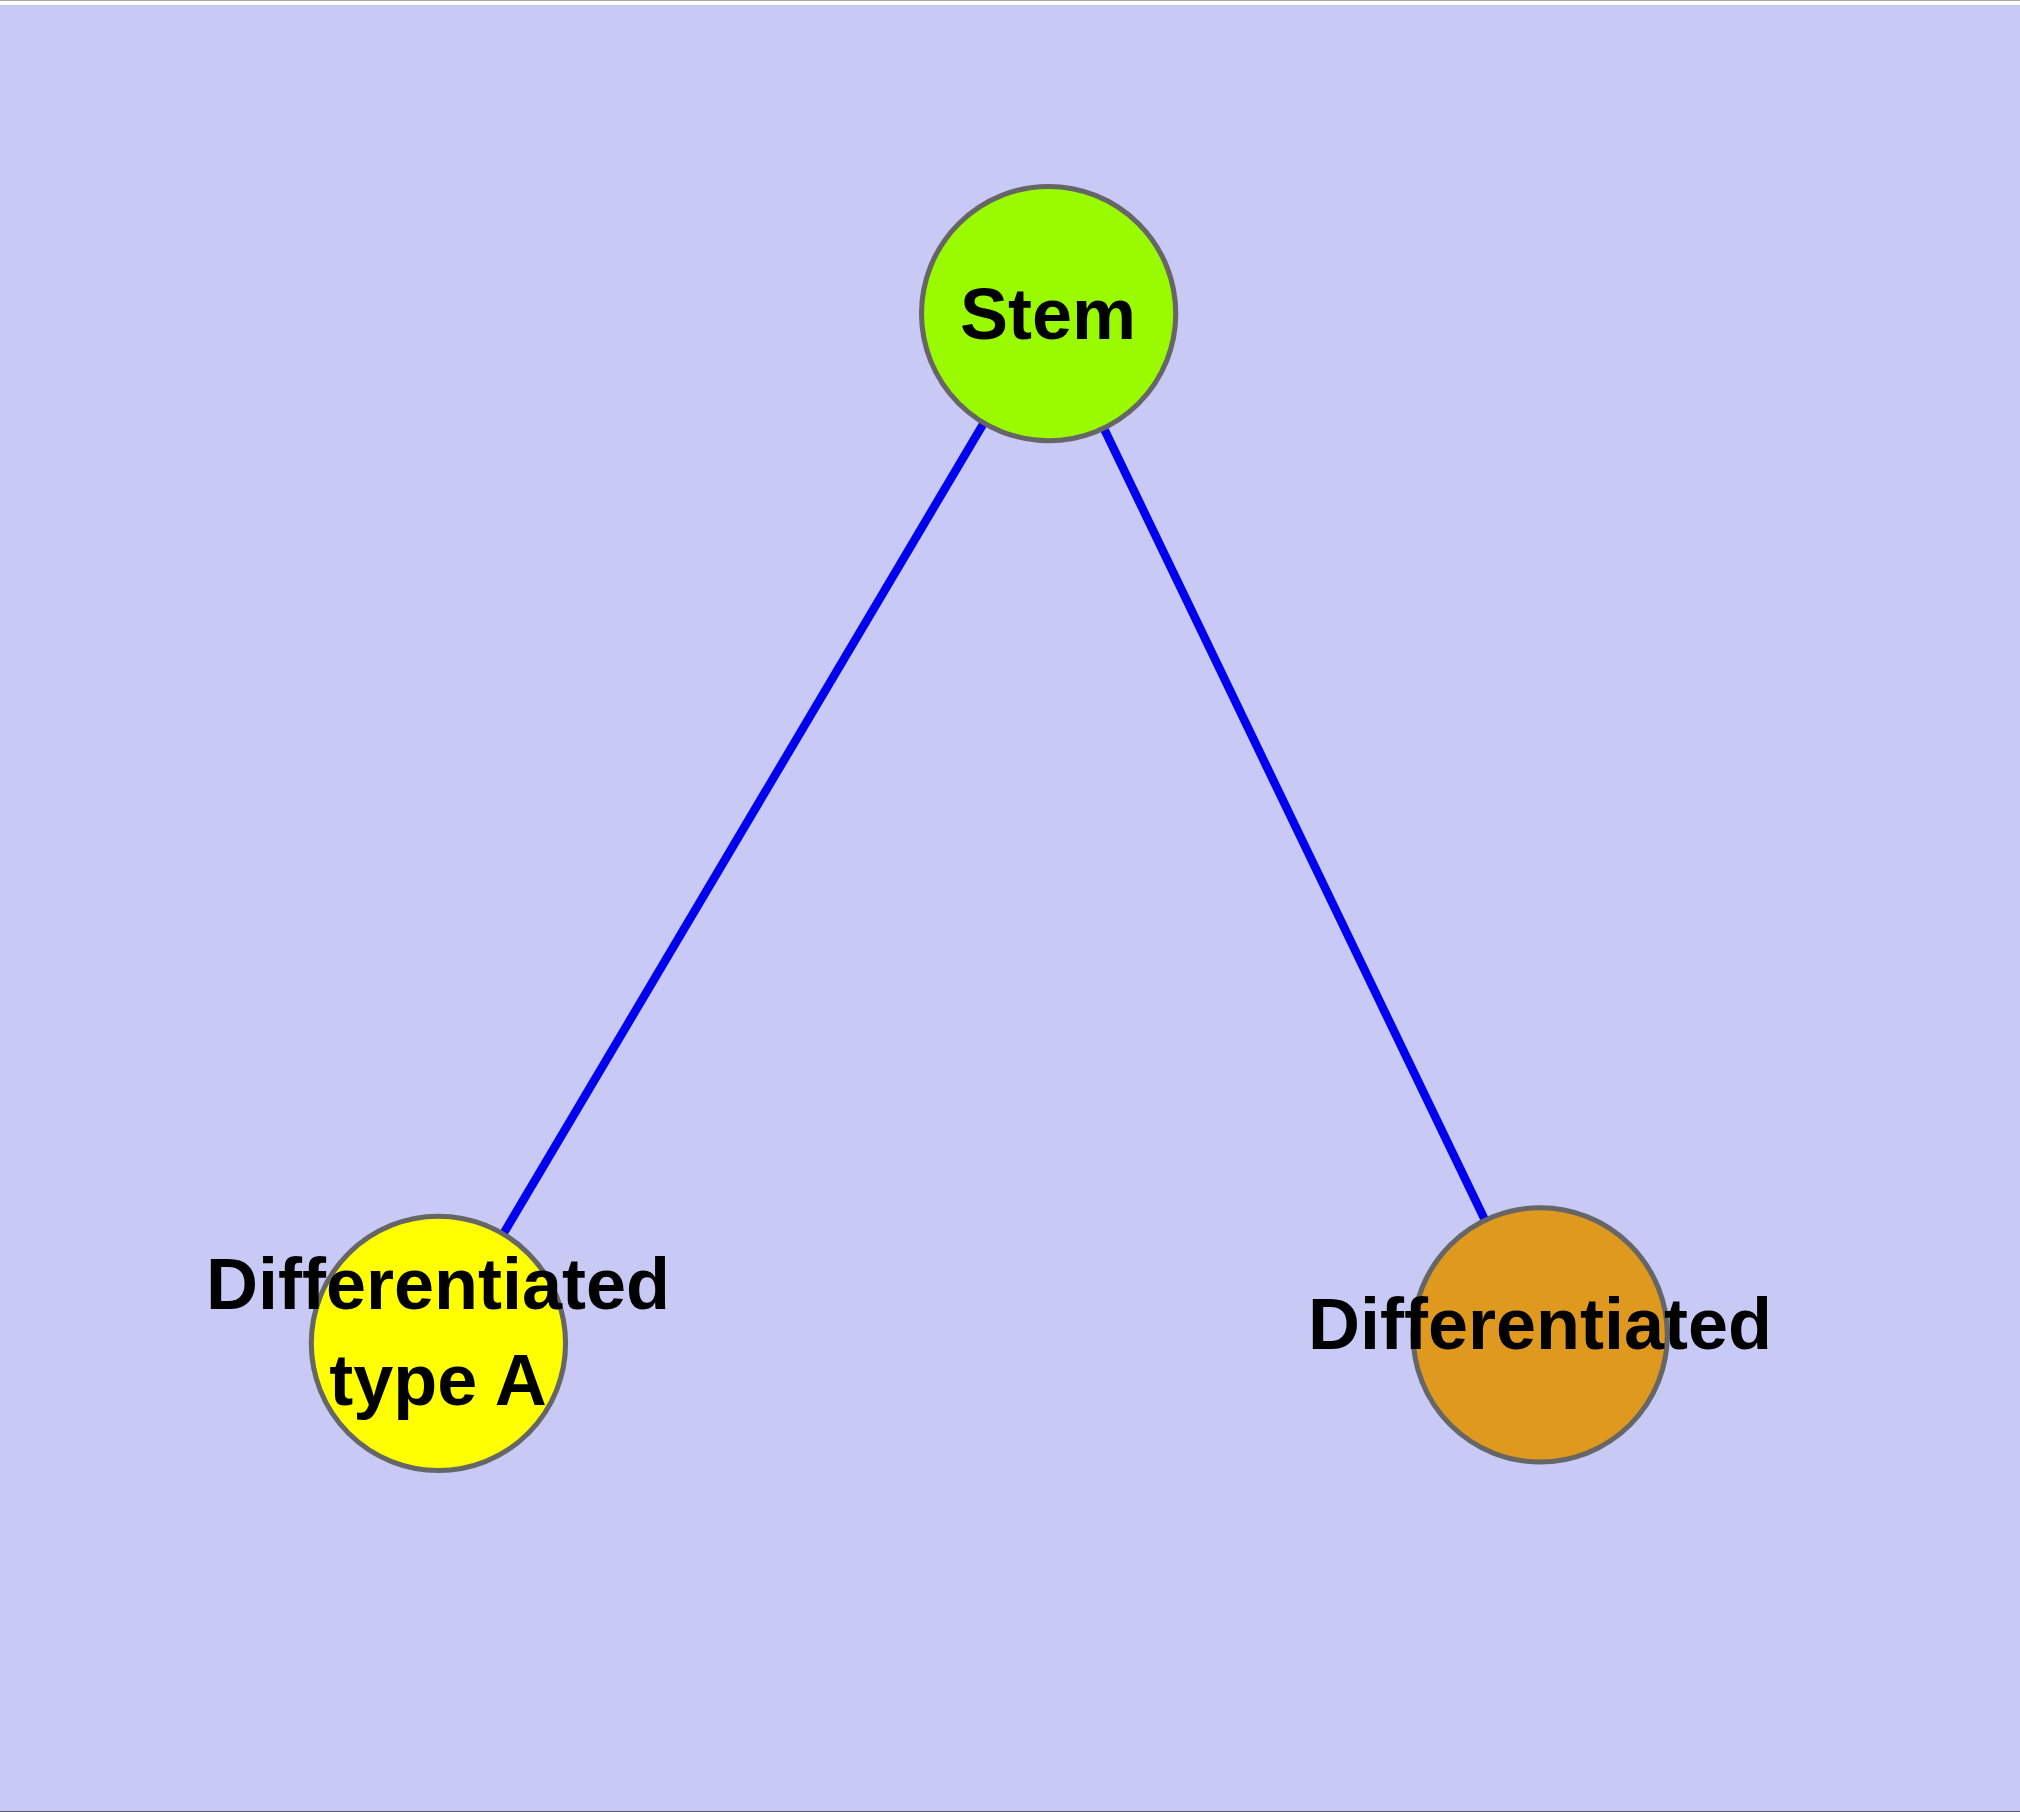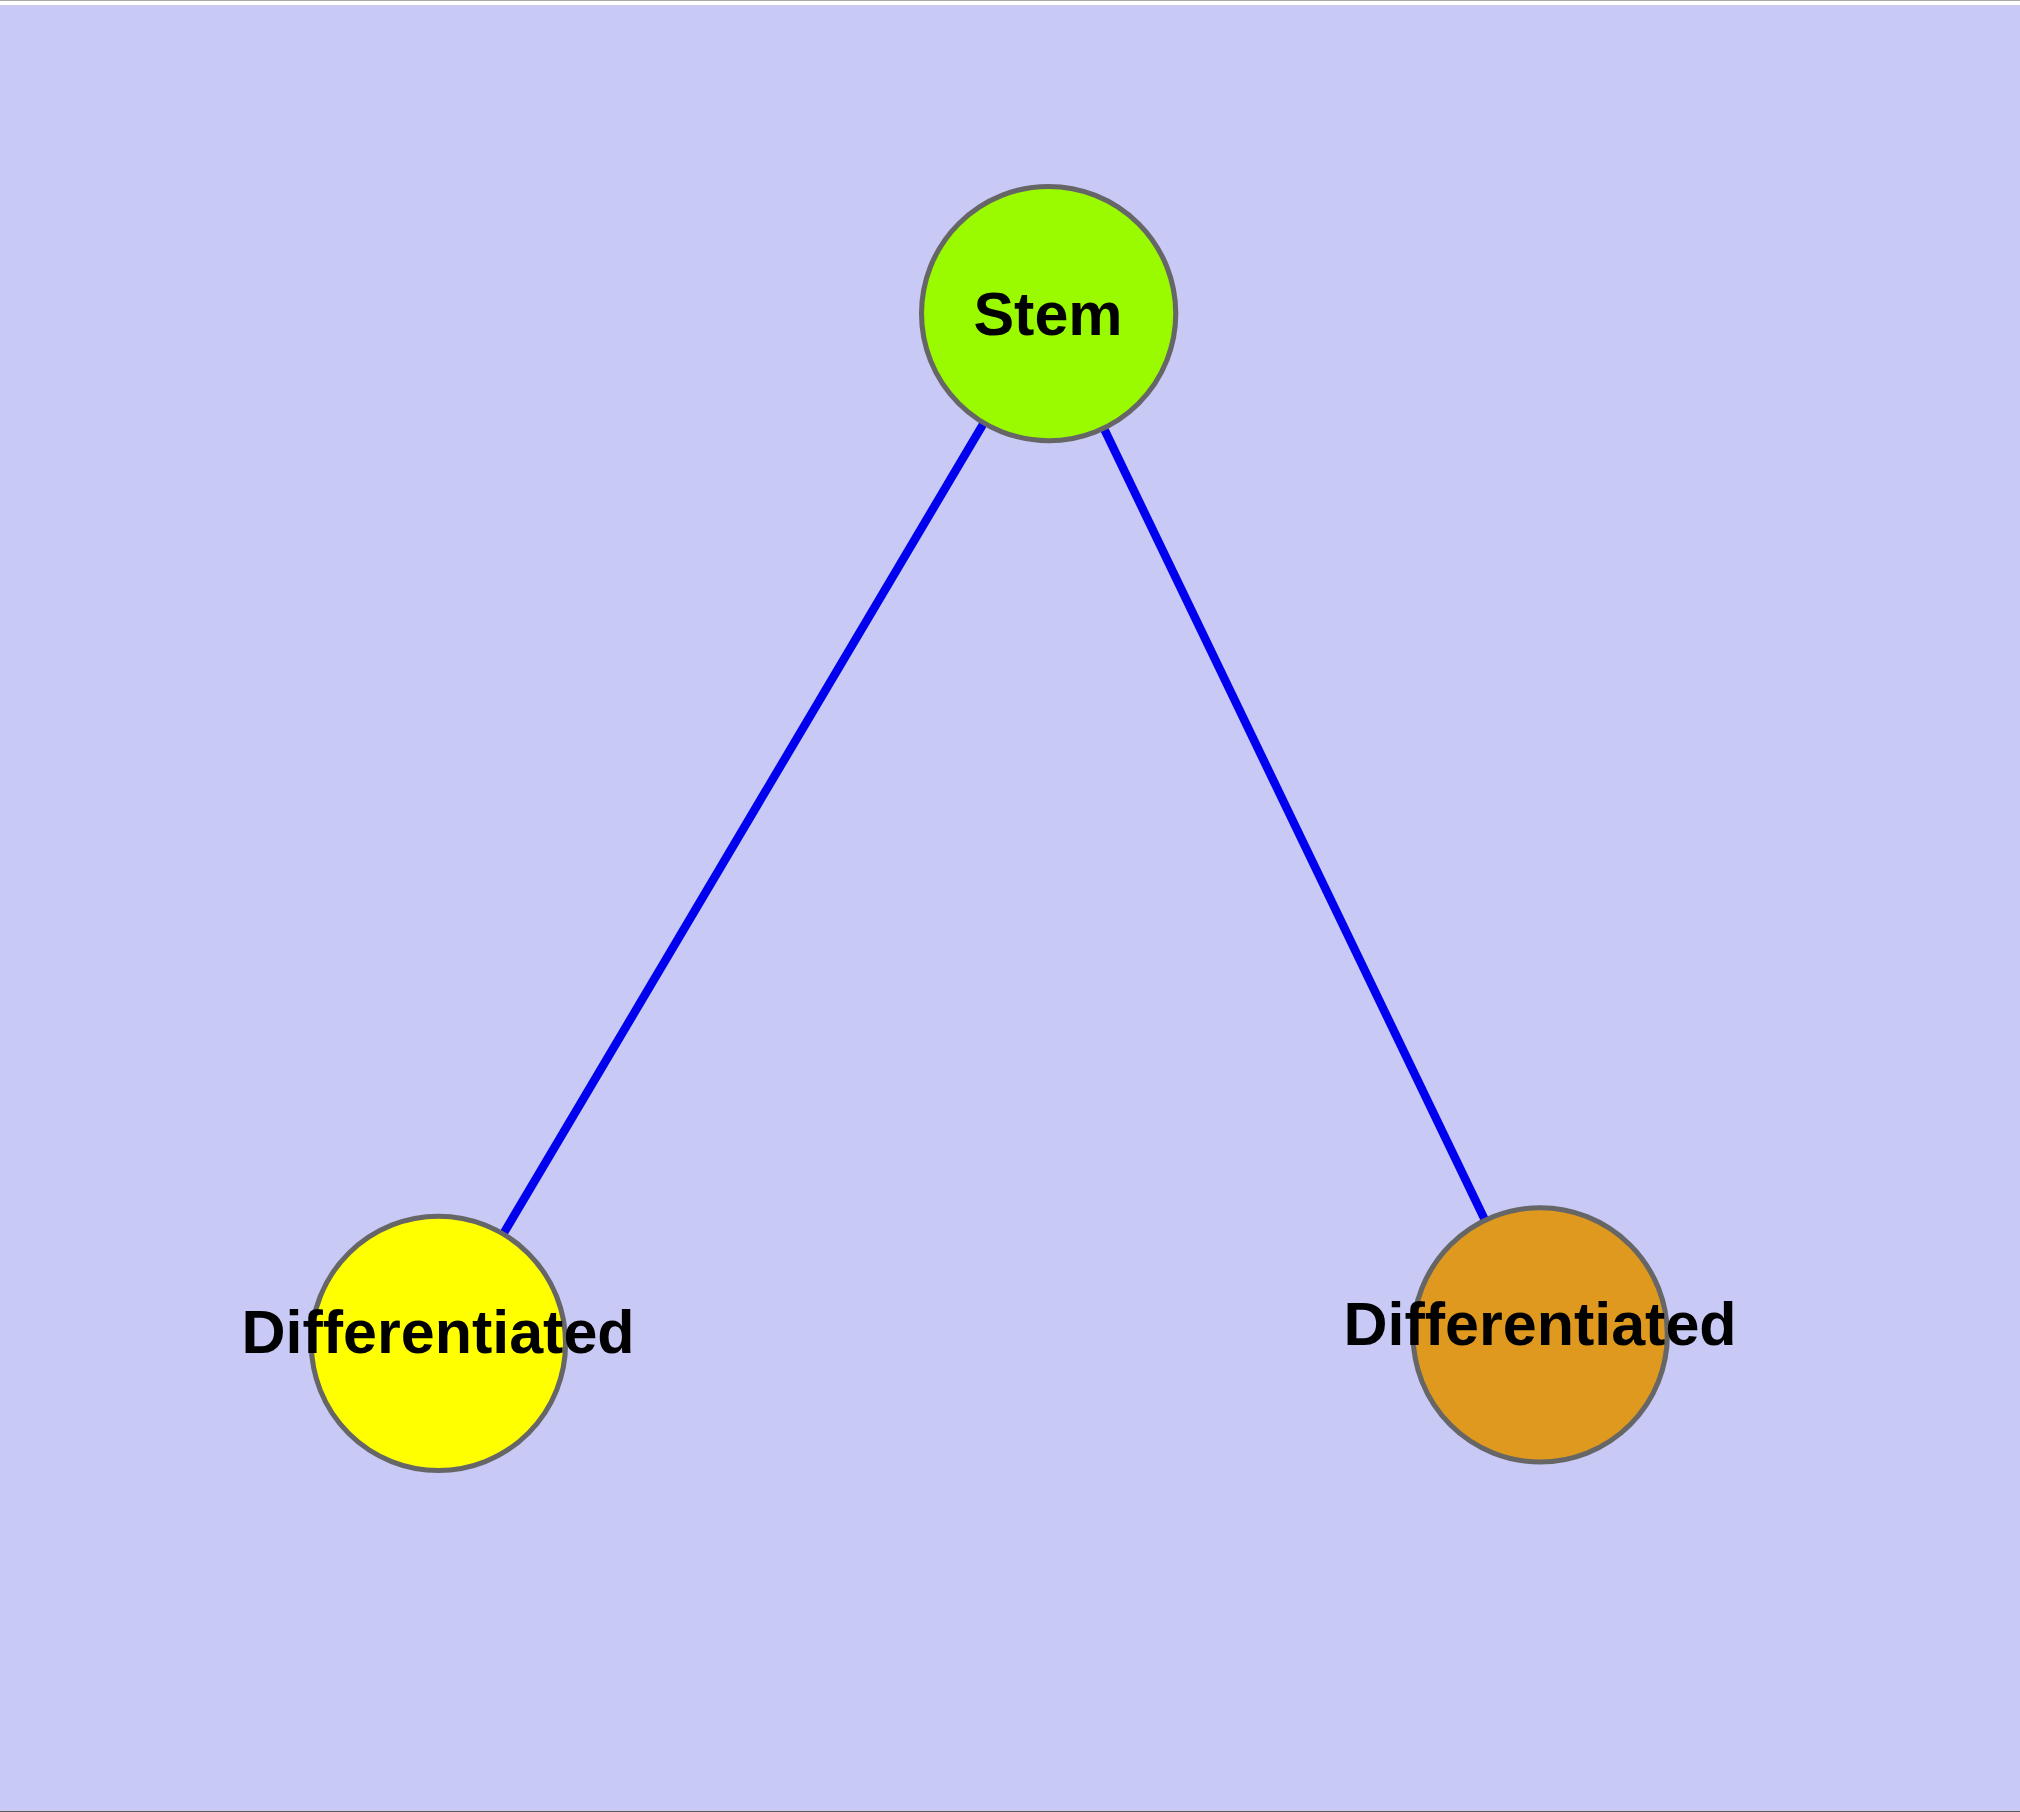--- a/index.html
+++ b/index.html
@@ -32,21 +32,21 @@
     top: 0; left: 0;
     width: 2021px;
     height: 1812px;
   }
   .node-label {
     position: absolute;
     transform: translate(-50%, -50%);
     text-align: center;
     color: #000000;
     font-weight: bold;
-    font-size: 61px;
+    font-size: 72px;
     line-height: 96px;
     white-space: nowrap;
     pointer-events: none;
   }
 </style>
 </head>
 <body style="background: rgb(201, 201, 245);">
 
 <div class="top-edge"></div>
 <div class="bottom-edge"></div>
@@ -58,18 +58,19 @@
 
   <circle cx="1237" cy="370" r="150" stroke-width="6" fill="#9AFA00" stroke="#666666"></circle>
   <circle cx="517" cy="1585" r="150" stroke-width="6" fill="#FFFF00" stroke="#666666"></circle>
   <circle cx="1817" cy="1575" r="150" stroke-width="6" fill="#E0991F" stroke="#666666"></circle>
 </svg>
 
 <div class="node-label" style="left: 1048px; top: 314px; color: rgb(0, 0, 0);">Stem</div>
 
 <div class="node-label" style="left: 438px; top: 1332px; color: rgb(0, 0, 0);">
   <div>Differentiated</div>
+  <div>type A</div>
 </div>
 
 <div class="node-label" style="left: 1540px; top: 1324px; color: rgb(0, 0, 0);">
   <div>Differentiated</div>
 </div>
 
 
 </body></html>

